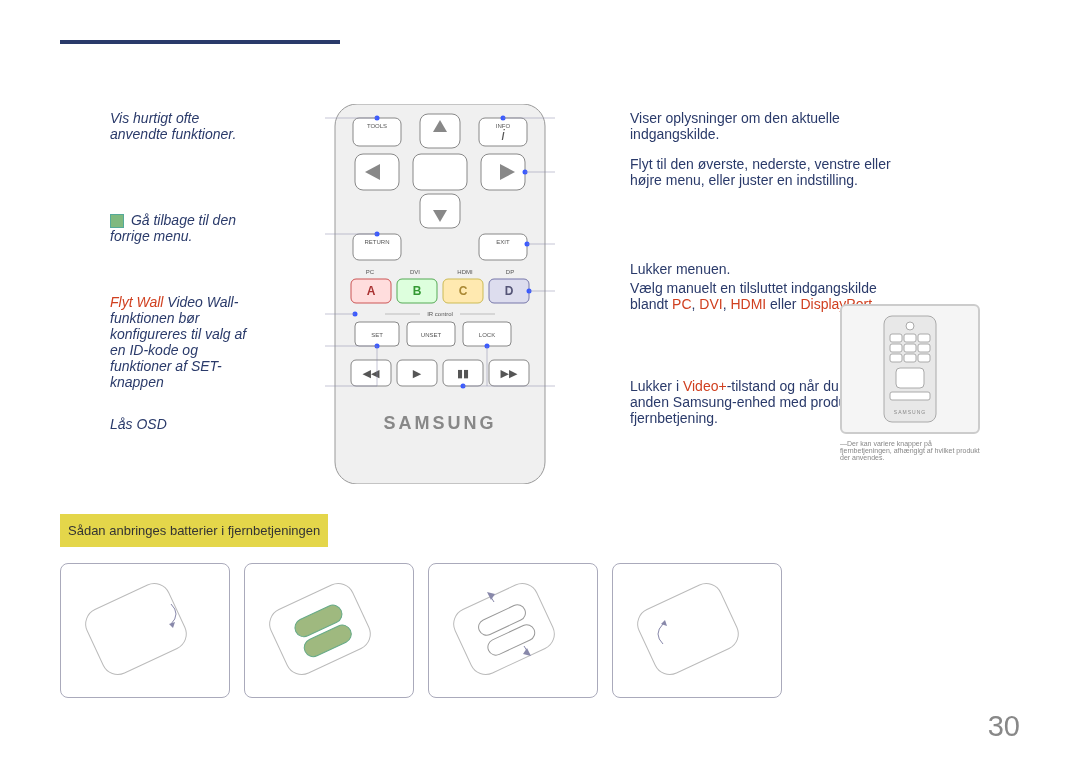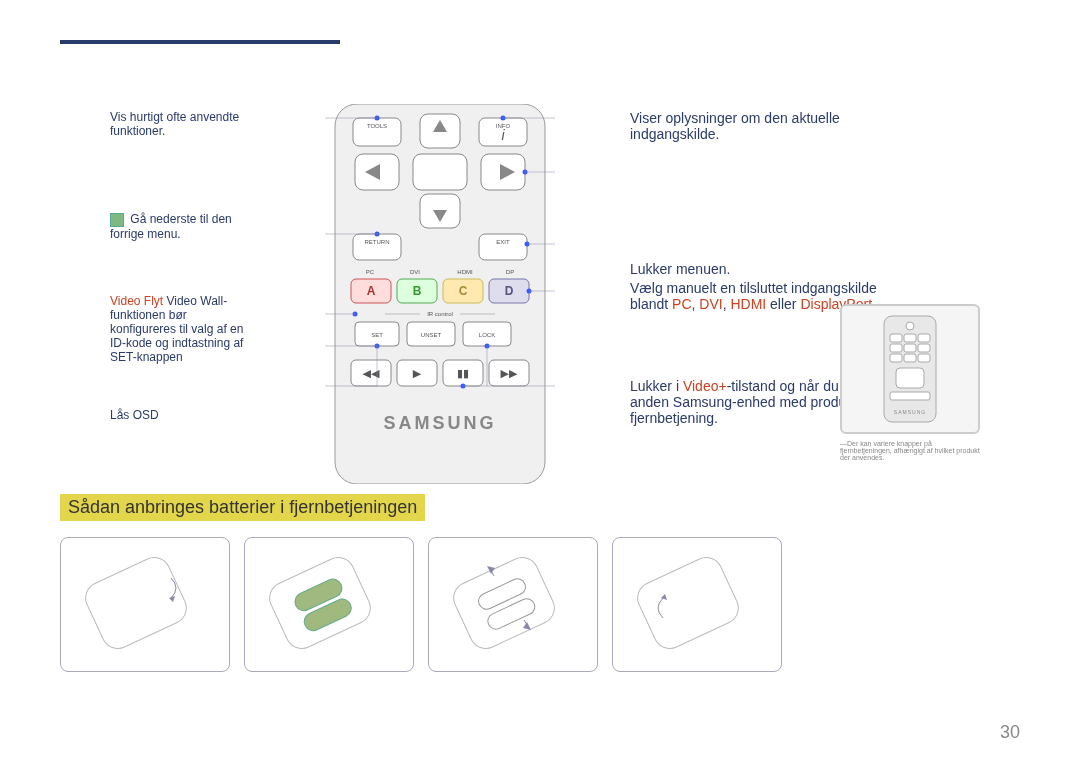--- a/index.html
+++ b/index.html
@@ -23,22 +23,23 @@
     margin-bottom: 60px;
   }
   .main-area {
     display: flex;
     position: relative;
     height: 380px;
   }
   .left-labels {
     width: 200px;
     position: relative;
-    font-size: 12px;
+    font-size: 14px;
     color: #2a3a6a;
+    font-style: italic;
   }
   .left-labels .label-group { position: absolute; right: 10px; text-align: left; width: 140px; }
   .remote-svg {
     width: 360px;
     display: flex;
     justify-content: center;
   }
   .right-labels {
     width: 280px;
     position: relative;
@@ -67,41 +68,42 @@
     font-size: 7px;
     color: #888;
   }
   .section-heading-row {
     margin-top: 10px;
     margin-bottom: 16px;
   }
   .section-heading {
     background: #e4d64a;
     color: #333;
-    padding: 3px 8px;
-    font-size: 18px;
+    padding: 9px 8px;
+    font-size: 13px;
     display: inline-block;
+    margin-top: 20px;
   }
   .battery-steps {
     display: flex;
     gap: 14px;
   }
   .step-box {
     border: 1px solid #aab;
     border-radius: 8px;
     width: 170px;
     height: 135px;
     position: relative;
     background: #fff;
   }
   .page-number {
     position: absolute;
     right: 60px;
     bottom: 20px;
-    font-size: 18px;
+    font-size: 29px;
     color: #888;
   }
   .green-box { width:14px; height:14px; background:#7fb97f; border:1px solid #5a9; display:inline-block; vertical-align:middle; margin-right:3px;}
   .remote-body {
     fill:#f0f0f0; stroke:#999; stroke-width:1;
   }
   .btn-rect { fill:#fff; stroke:#888; stroke-width:1; }
   .btn-text { font-size:6px; fill:#555; font-family:Arial; }
   .lead-line { stroke:#88a; stroke-width:0.5; fill:none;}
   .dot { fill:#3a5aff; }
@@ -112,29 +114,29 @@
 <div class="page">
   <div class="top-line"></div>
   <div class="main-area">
 
     <div class="left-labels">
       <div class="label-group" style="top:6px;">
         <span>Vis hurtigt ofte anvendte funktioner.</span>
       </div>
       <div class="label-group" style="top:108px;">
         <span class="green-box"></span>
-        <span>Gå nederste til den forrige menu.</span>
+        <span>Gå tilbage til den forrige menu.</span>
       </div>
       <div class="label-group" style="top:190px;">
         <span>
-          <span class="red-text">Video Flyt</span>
-          <span>Video Wall-funktionen bør konfigureres til valg af en ID-kode og indtastning af SET-knappen</span>
+          <span class="red-text">Flyt Wall</span>
+          <span>Video Wall-funktionen bør konfigureres til valg af en ID-kode og funktioner af SET-knappen</span>
         </span>
       </div>
-      <div class="label-group" style="top:304px;">
+      <div class="label-group" style="top:312px;">
         <span>Lås OSD</span>
       </div>
     </div>
 
     <div class="remote-svg">
       <svg width="230" height="380" viewBox="0 0 230 380">
         <rect x="10" y="0" width="210" height="380" rx="22" class="remote-body"></rect>
 
         <rect x="28" y="14" width="48" height="28" rx="6" class="btn-rect"></rect>
         <text x="52" y="24" text-anchor="middle" class="btn-text">TOOLS</text>
@@ -215,20 +217,23 @@
         <line x1="0" y1="282" x2="52" y2="282" class="lead-line"></line>
         <line x1="52" y1="242" x2="52" y2="282" class="lead-line"></line>
         <line x1="162" y1="242" x2="162" y2="282" class="lead-line"></line>
         <line x1="138" y1="282" x2="230" y2="282" class="lead-line"></line>
       </svg>
     </div>
 
     <div class="right-labels">
       <div class="label-group" style="top:6px;">
         <span>Viser oplysninger om den aktuelle indgangskilde.</span>
+      </div>
+      <div class="label-group" style="top:52px;">
+        <span>Flyt til den øverste, nederste, venstre eller højre menu, eller juster en indstilling.</span>
       </div>
       <div class="label-group" style="top:130px;margin-top:27px;">
         <span>Lukker menuen.</span>
       </div>
       <div class="label-group" style="top:176px;">
         <span>
           <span>Vælg manuelt en tilsluttet indgangskilde blandt </span>
           <span class="red-text">PC</span>,
           <span class="red-text">DVI</span>,
           <span class="red-text">HDMI</span>

